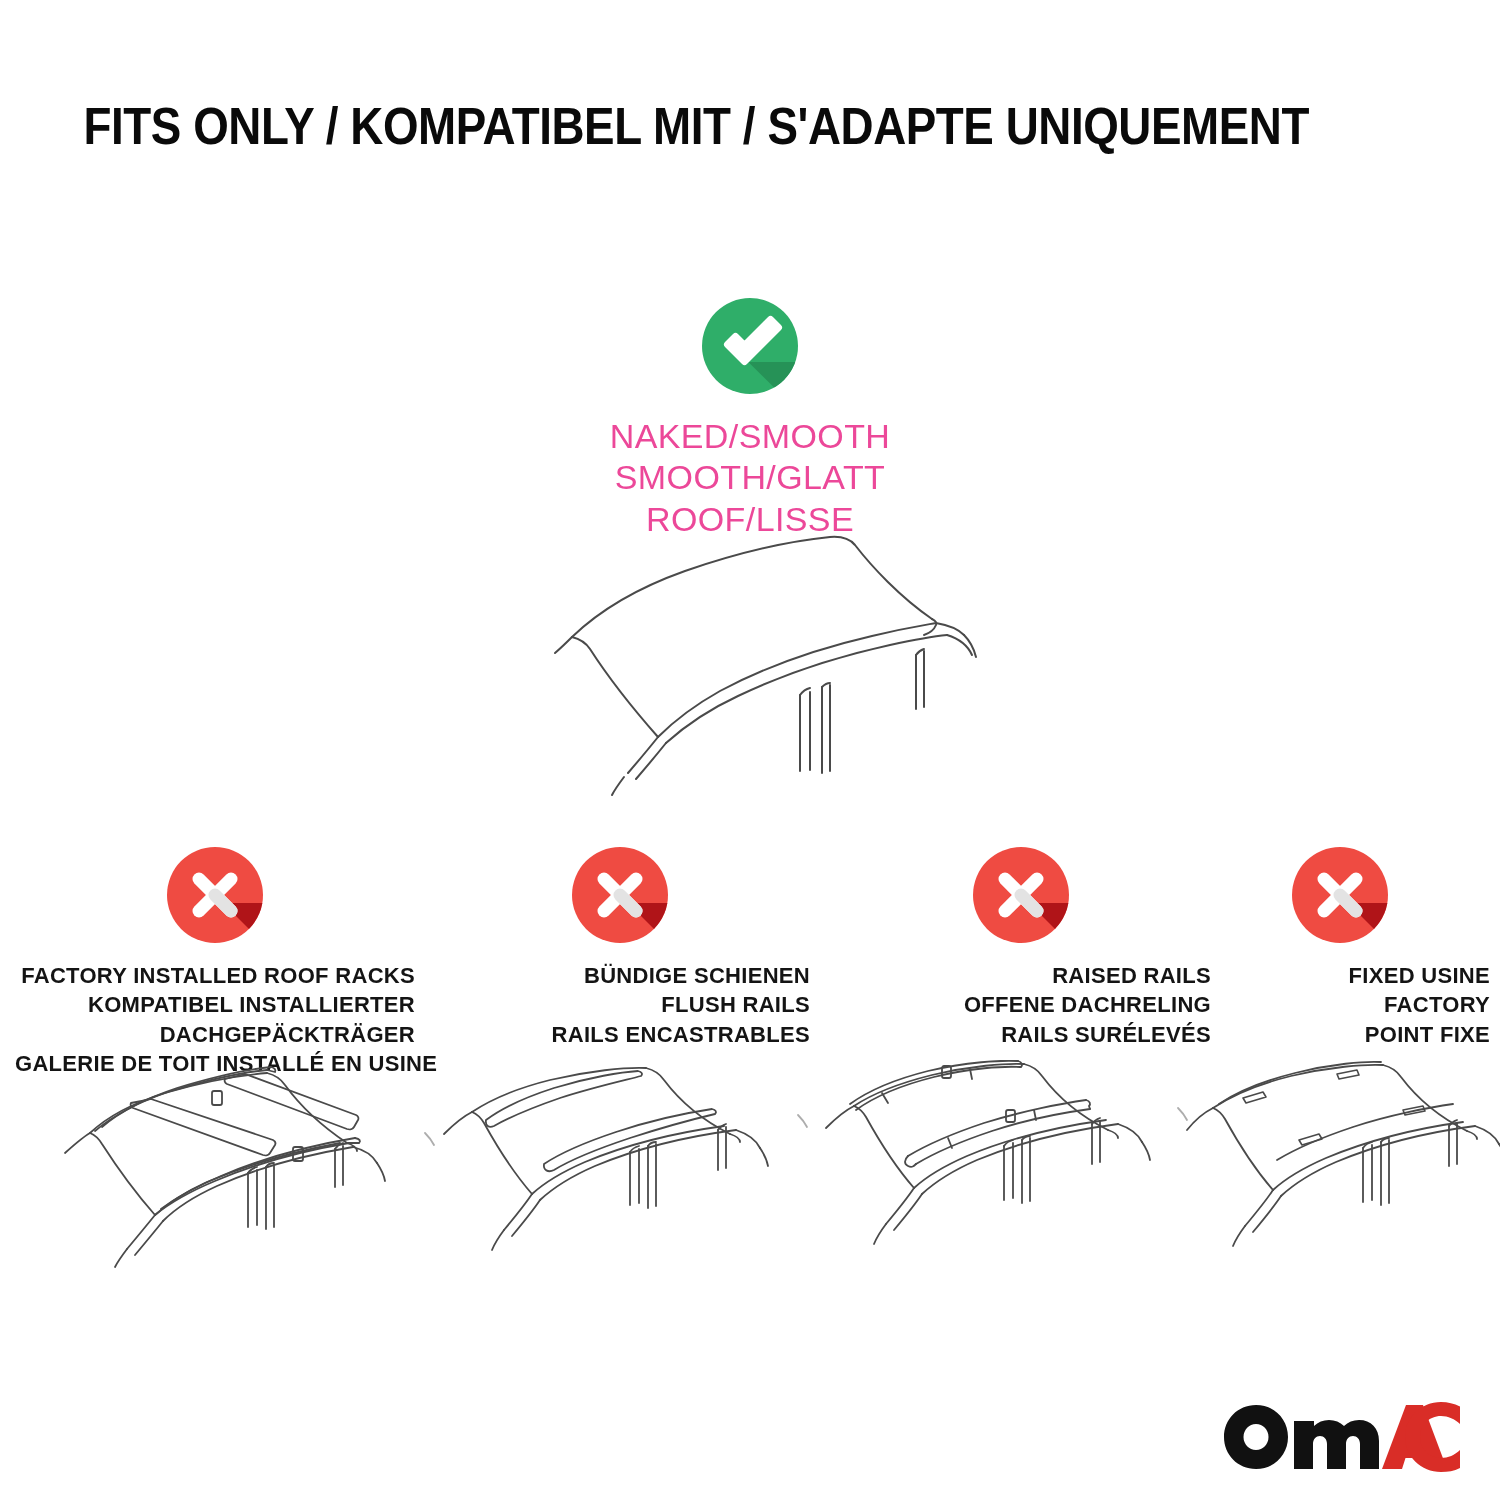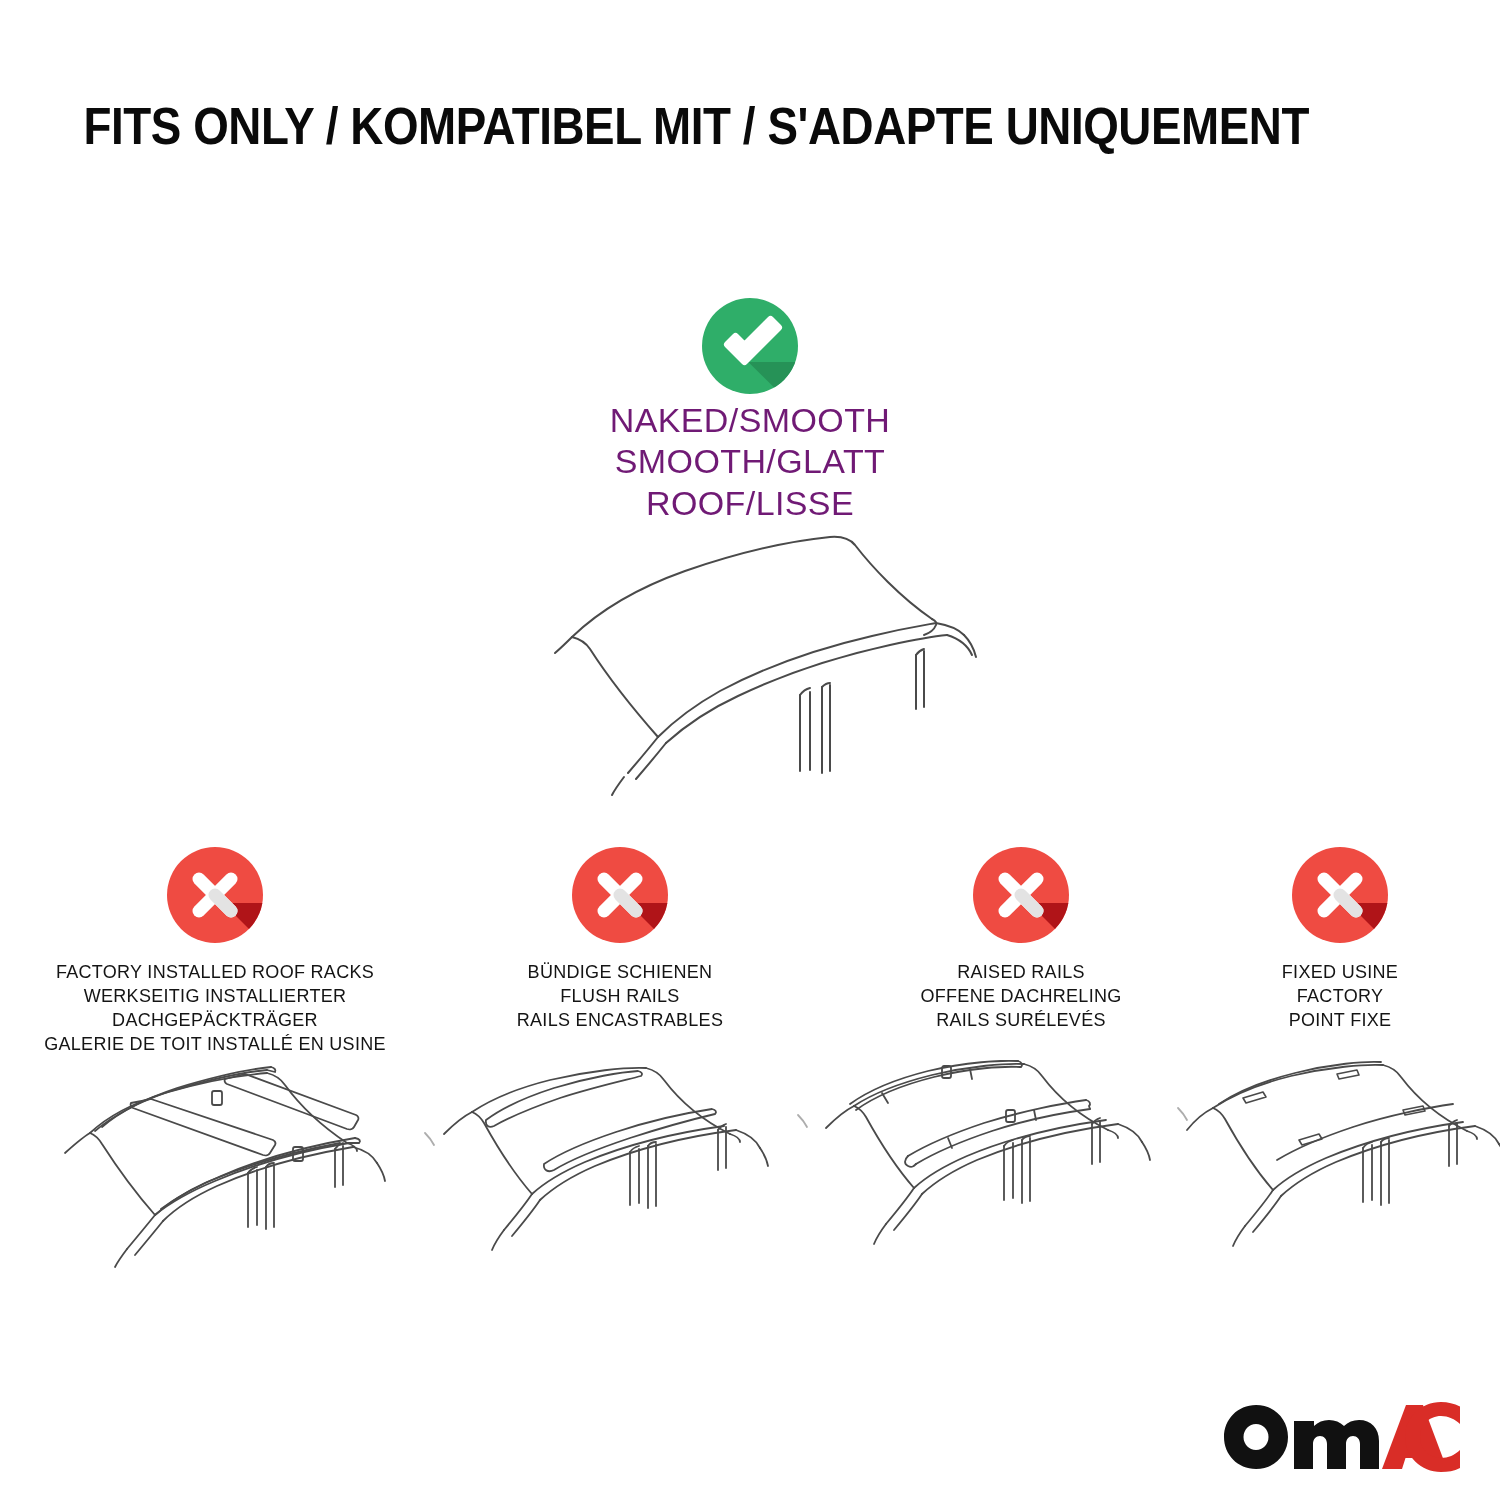--- a/index.html
+++ b/index.html
@@ -55,25 +55,26 @@
   }
   .ok-icon-wrap {
     position: relative;
     display: inline-block;
     width: 100px;
     height: 100px;
   }
   .ok-icon-wrap .status-icon { position: static; }
 
   .ok-label {
+    margin-top: 16px;
     font-size: 34px;
     line-height: 1.22;
     font-weight: 400;
     letter-spacing: 0.4px;
-    color: #701a75;
+    color: #ec4899;
   }
   .ok-label div { white-space: nowrap; }
 
   .ok-illus {
     position: absolute;
     top: 515px;
     left: 500px;
     width: 520px;
     height: 290px;
   }
@@ -88,25 +89,26 @@
   .no-col .icon-holder {
     position: relative;
     display: inline-block;
     width: 100px;
     height: 100px;
   }
   .no-col .icon-holder .status-icon { position: static; }
 
   .no-label {
     margin-top: 12px;
-    font-size: 18px;
+    font-size: 22px;
     line-height: 1.33;
     letter-spacing: 0.3px;
-    font-weight: 400;
+    font-weight: 700;
     color: #141414;
+    text-align: right;
   }
   .no-label div { white-space: nowrap; }
 
   .no-illus {
     position: absolute;
     width: 420px;
     height: 230px;
   }
   .no-illus svg { display: block; width: 100%; height: 100%; }
 
@@ -215,21 +217,21 @@
         <g stroke="#FFFFFF" stroke-width="13" stroke-linecap="round">
           <line x1="34" y1="34" x2="66" y2="66"></line>
           <line x1="66" y1="34" x2="34" y2="66"></line>
         </g>
         <line x1="50" y1="50" x2="66" y2="66" stroke="#E3E3E3" stroke-width="13" stroke-linecap="round"></line>
       </svg>
     </div>
   </div>
   <div class="no-label">
     <div>FACTORY INSTALLED ROOF RACKS</div>
-    <div>WERKSEITIG INSTALLIERTER</div>
+    <div>KOMPATIBEL INSTALLIERTER</div>
     <div>DACHGEPÄCKTRÄGER</div>
     <div>GALERIE DE TOIT INSTALLÉ EN USINE</div>
   </div>
 </div>
 
 <div class="no-illus" id="illus-factory">
   <svg viewBox="0 0 400 230" xmlns="http://www.w3.org/2000/svg" fill="none" stroke="#4A4A4A" stroke-width="1.8" stroke-linecap="round" stroke-linejoin="round">
 
     <path d="M55,78 C72,62 98,48 130,38 C170,26 208,20 232,18"></path>
     <path d="M55,78 C48,82 40,89 30,98"></path>

